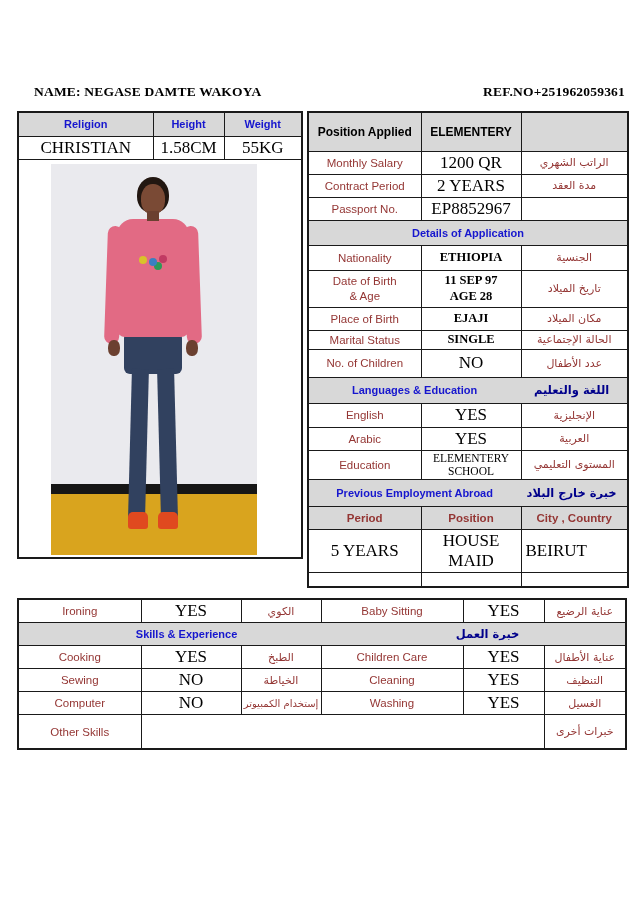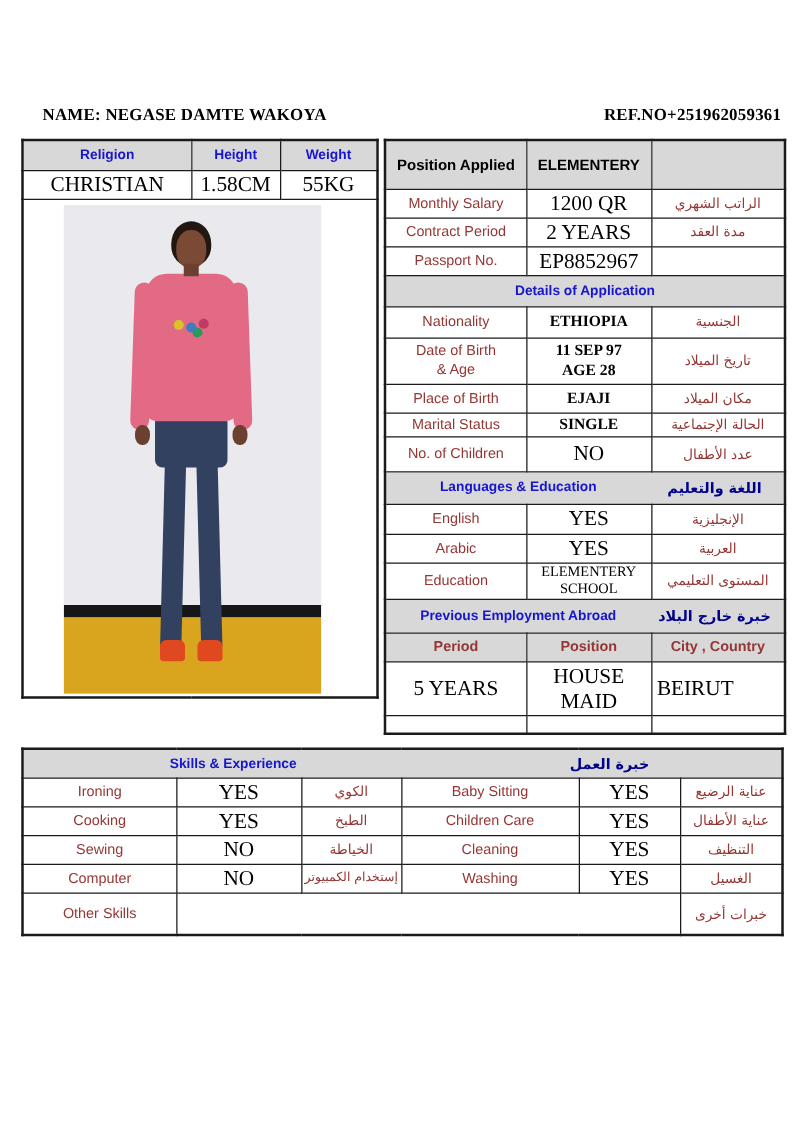--- a/index.html
+++ b/index.html
@@ -217,37 +217,37 @@
     <table class="bordered skills-table">
       <colgroup>
           <col style="width:123px">
           <col style="width:100px">
           <col style="width:80px">
           <col style="width:142px">
           <col style="width:81px">
           <col style="width:82px">
         </colgroup>
       <tbody>
-          <tr style="height:23px">
+          <tr style="height:20px">
+        <td class="lbl">Ironing</td>
+        <td class="val">YES</td>
+        <td class="ar">الكوي</td>
+        <td class="lbl">Baby Sitting</td>
+        <td class="val">YES</td>
+        <td class="ar">عناية الرضيع</td>
+      </tr>
+      <tr style="height:23px">
         <td colspan="6" class="grayband">
           <div class="title-flex skills">
             <span class="t-left hdr-blue">Skills &amp; Experience</span>
             <span class="t-right ar-navy">خبرة العمل</span>
           </div>
         </td>
       </tr>
       <tr style="height:20px">
-        <td class="lbl">Ironing</td>
-        <td class="val">YES</td>
-        <td class="ar">الكوي</td>
-        <td class="lbl">Baby Sitting</td>
-        <td class="val">YES</td>
-        <td class="ar">عناية الرضيع</td>
-      </tr>
-      <tr style="height:20px">
         <td class="lbl">Cooking</td>
         <td class="val">YES</td>
         <td class="ar">الطبخ</td>
         <td class="lbl">Children Care</td>
         <td class="val">YES</td>
         <td class="ar">عناية الأطفال</td>
       </tr>
       <tr style="height:20px">
         <td class="lbl">Sewing</td>
         <td class="val">NO</td>

